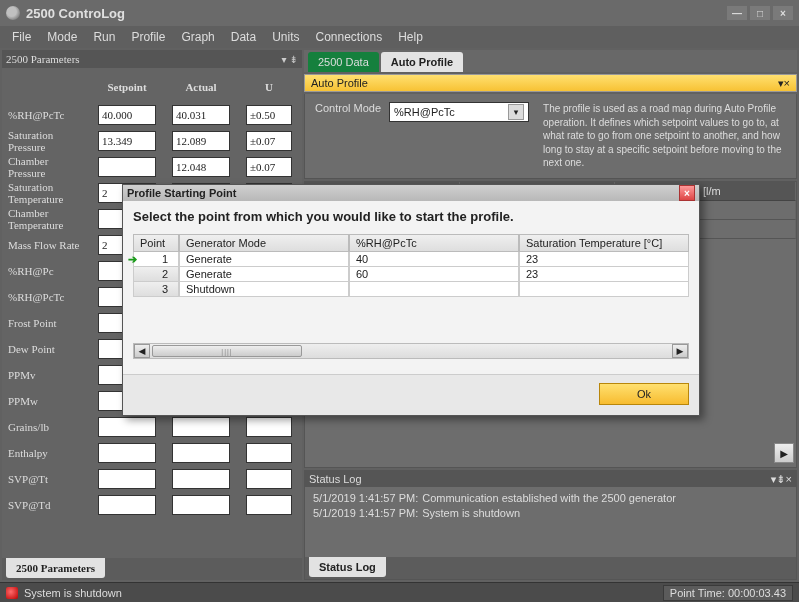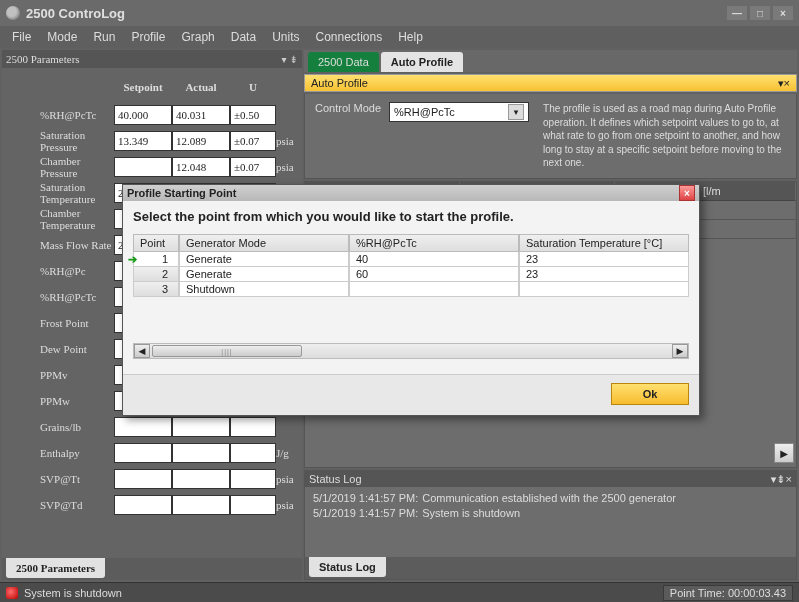--- a/index.html
+++ b/index.html
@@ -89,24 +89,23 @@
     cursor: pointer;
   }
   .params-body {
     flex: 1;
     padding: 6px 4px 0 6px;
     overflow: hidden;
   }
   .param-headrow, .param-row {
     display: grid;
     grid-template-columns: 74px 58px 58px 46px 34px;
-    gap: 0;
+    gap: 16px;
     align-items: center;
     height: 26px;
-    margin-left: 32px;
   }
   .param-headrow { margin-bottom: 2px; }
   .param-headrow div { color: #ddd; font-size: 11px; text-align: center; font-weight: bold; }
   .param-row .lbl { color: #ddd; line-height: 1.1; }
   .param-row .unit { color: #ddd; }
   .valbox {
     height: 20px;
     background: #fff;
     border: 1px solid #333;
     padding: 0 3px;
@@ -347,28 +346,28 @@
   .h-scroll .thumb .grip { position:absolute; left:50%; top:2px; transform:translateX(-50%); color:#888; font-size:7px; letter-spacing:1px; }
   .modal-buttons {
     display: flex;
     justify-content: flex-end;
     gap: 10px;
     padding: 8px 10px 10px 0;
     background: #e8e8e8;
     border-top: 1px solid #ccc;
   }
   .btn {
-    width: 78px;
+    width: 90px;
     height: 22px;
     border: 1px solid #999;
     display: flex;
     align-items: center;
     justify-content: center;
     font-size: 11px;
-    font-weight: bold;
+    font-weight: normal;
     cursor: pointer;
   }
   .btn.primary { background: linear-gradient(#ffe070,#f7bc30); border-color: #b8860b; }
   .btn.secondary { background: linear-gradient(#f4f4f4,#d8d8d8); }
 </style>
 </head>
 <body>
 
 <div class="window">
   <div class="titlebar">

